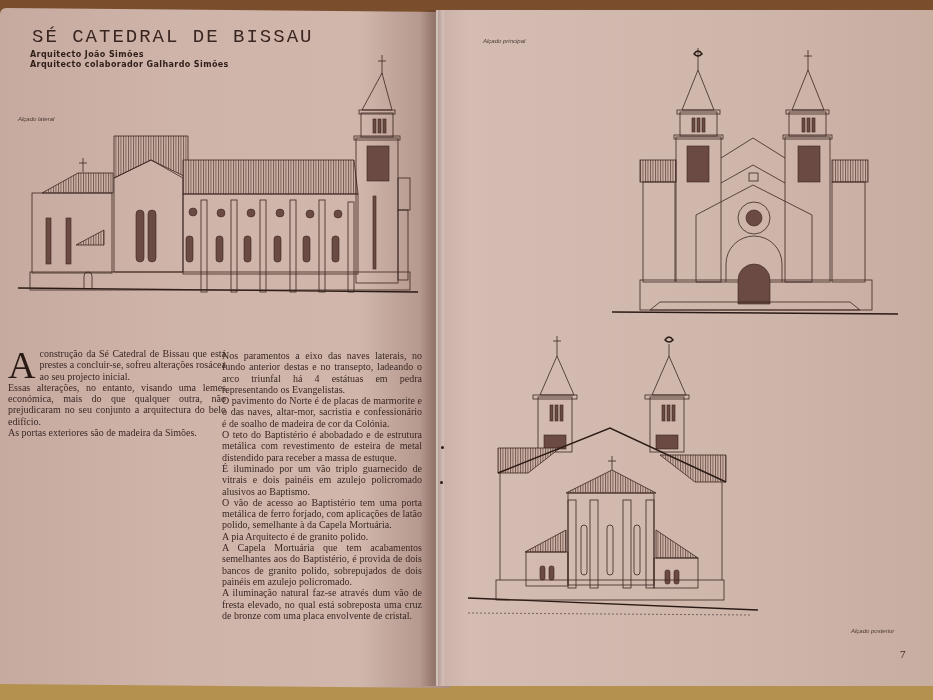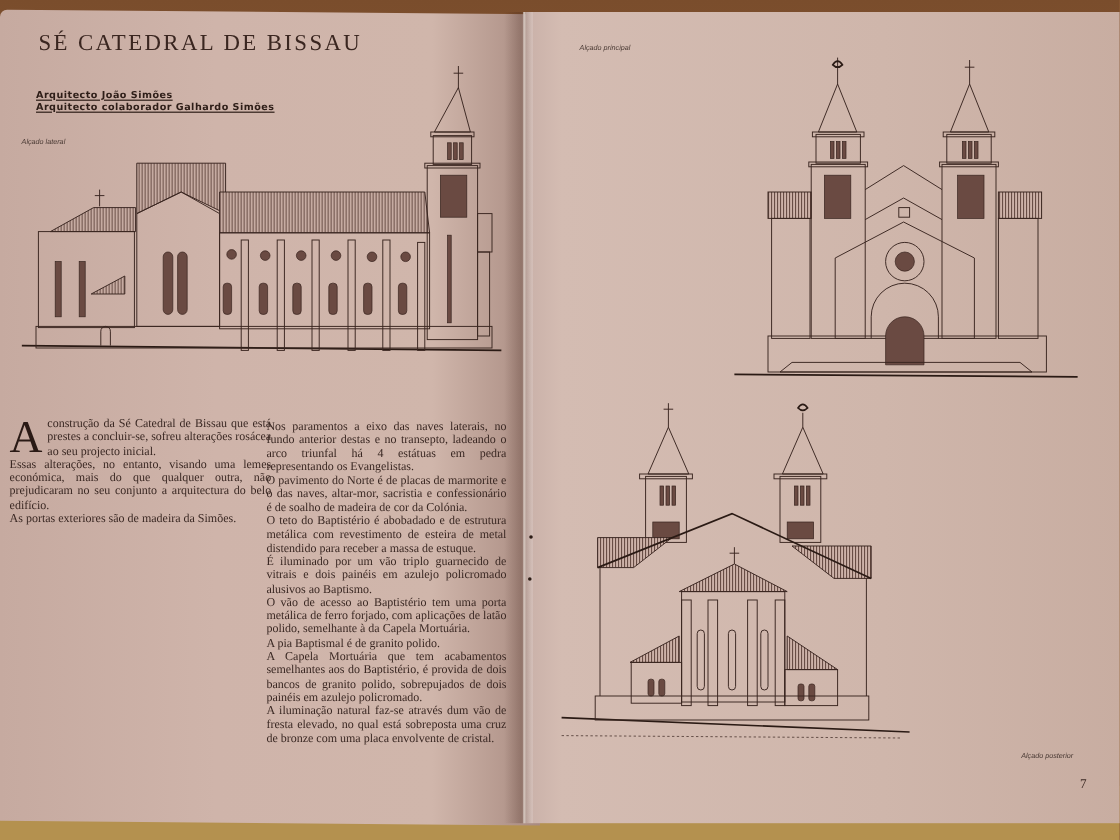--- a/index.html
+++ b/index.html
@@ -28,27 +28,27 @@
     background:linear-gradient(90deg,#c9b0a8 0%,#d4bcb2 6%,#cfb6ab 60%,#c8ada1 100%);
     border-left:2px solid #efe2da;
   }
   .gutter-shadow {
     position:absolute; left:420px; top:10px; width:24px; height:676px;
     background:linear-gradient(90deg,rgba(0,0,0,0) 0%,rgba(60,30,20,0.25) 60%,rgba(255,255,255,0.2) 100%);
   }
   .staple { position:absolute; width:3px; height:3px; background:#2b1b14; border-radius:50%; }
   .title {
     position:absolute; left:32px; top:26px;
-    font-family:Liberation Serif, serif; font-size:19px; letter-spacing:2px;
+    font-family:Liberation Mono, monospace; font-size:19px; letter-spacing:2px;
     color:#3a2620; font-weight:normal;
   }
   .credits {
-    position:absolute; left:30px; top:75px;
+    position:absolute; left:30px; top:50px;
     font-family:"DejaVu Sans", sans-serif; font-size:8px; font-weight:bold;
-    color:#2e1e18; line-height:10px; letter-spacing:0.4px;text-decoration:underline;
+    color:#2e1e18; line-height:10px; letter-spacing:0.4px;
   }
   .caption {
     position:absolute; font-family:"Liberation Sans", sans-serif; font-style:italic;
     font-size:6px; color:#4a3a34;
   }
   .body-col {
     position:absolute; font-family:"Liberation Serif", serif;
     font-size:10px; line-height:11.3px; color:#3a2823; text-align:justify;
   }
   .body-col p { margin:0; }
@@ -154,21 +154,21 @@
   <p>Essas alterações, no entanto, visando uma lemes económica, mais do que qualquer outra, não prejudicaram no seu conjunto a arquitectura do belo edifício.</p>
   <p>As portas exteriores são de madeira da Simões.</p>
 </div>
 
 <div class="body-col" style="left:222px;top:350px;width:200px;">
   <p>Nos paramentos a eixo das naves laterais, no fundo anterior destas e no transepto, ladeando o arco triunfal há 4 estátuas em pedra representando os Evangelistas.</p>
   <p>O pavimento do Norte é de placas de marmorite e o das naves, altar-mor, sacristia e confessionário é de soalho de madeira de cor da Colónia.</p>
   <p>O teto do Baptistério é abobadado e de estrutura metálica com revestimento de esteira de metal distendido para receber a massa de estuque.</p>
   <p>É iluminado por um vão triplo guarnecido de vitrais e dois painéis em azulejo policromado alusivos ao Baptismo.</p>
   <p>O vão de acesso ao Baptistério tem uma porta metálica de ferro forjado, com aplicações de latão polido, semelhante à da Capela Mortuária.</p>
-  <p>A pia Baptismal é de granito polido.</p>
+  <p>A pia Arquitecto é de granito polido.</p>
   <p>A Capela Mortuária que tem acabamentos semelhantes aos do Baptistério, é provida de dois bancos de granito polido, sobrepujados de dois painéis em azulejo policromado.</p>
   <p>A iluminação natural faz-se através dum vão de fresta elevado, no qual está sobreposta uma cruz de bronze com uma placa envolvente de cristal.</p>
 </div>
 
 <div class="page-right"></div>
 <div class="gutter-shadow"></div>
 <div class="staple" style="left:441px;top:446px;"></div>
 <div class="staple" style="left:440px;top:481px;"></div>
 <div class="caption" style="left:483px;top:38px;">Alçado principal</div>
 

